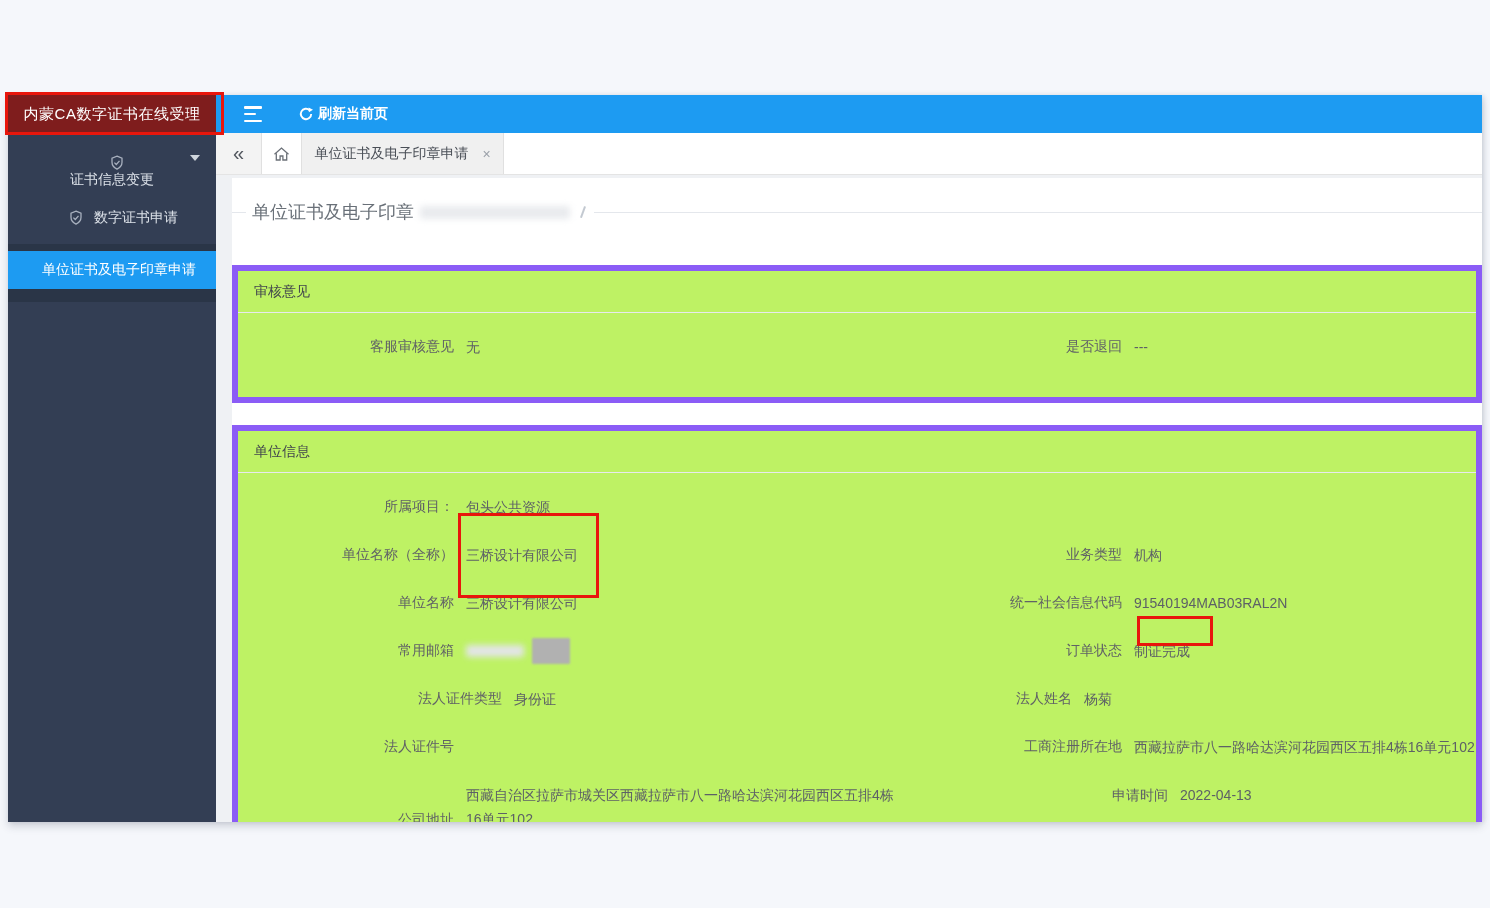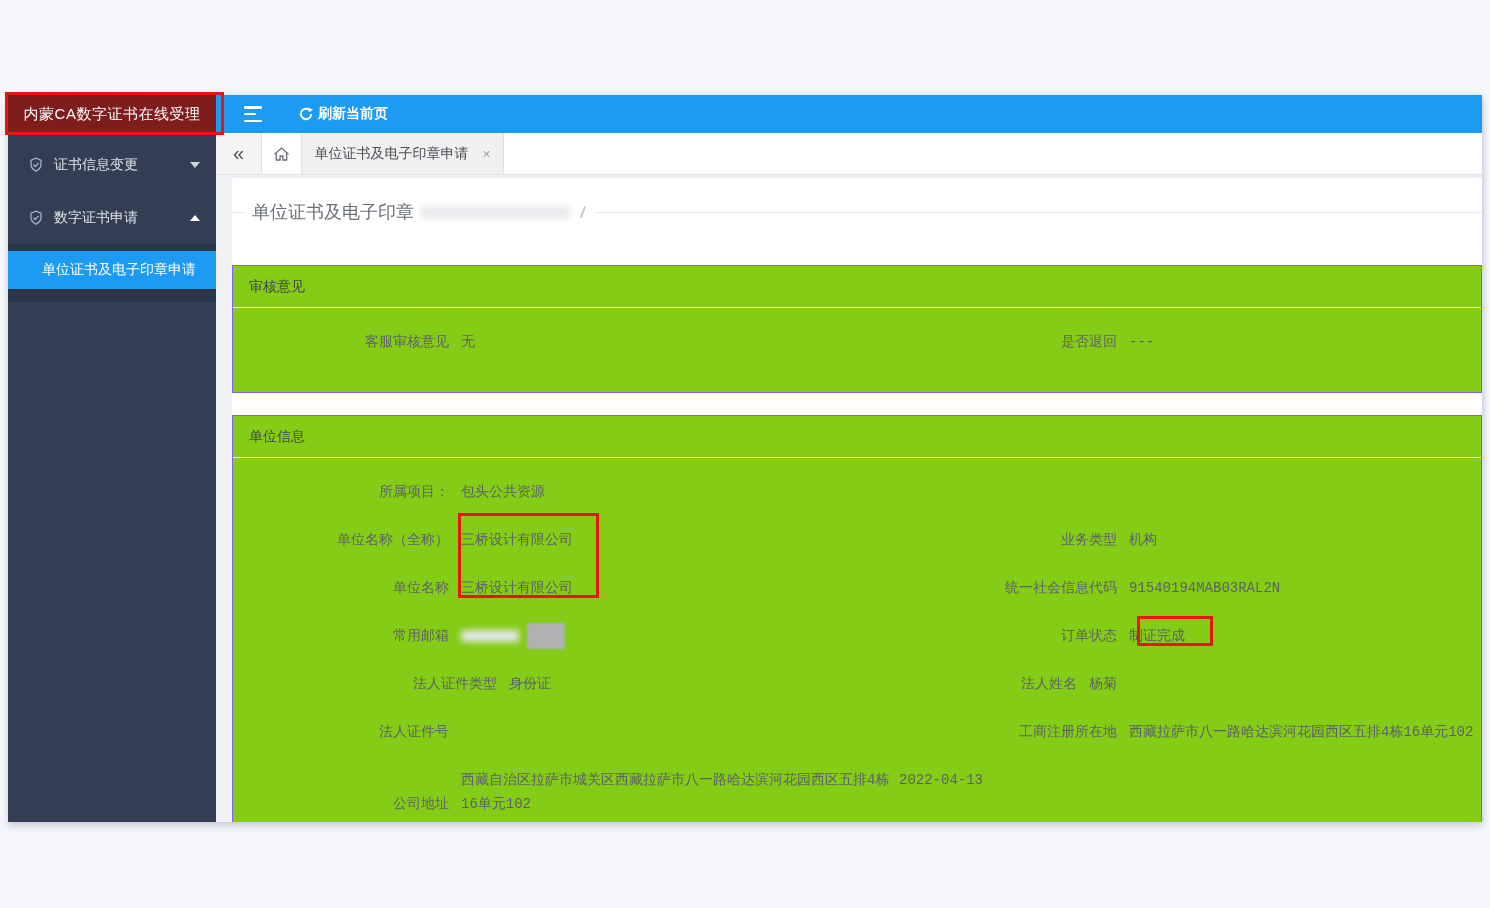--- a/index.html
+++ b/index.html
@@ -21,22 +21,22 @@
     position:absolute; left:0; top:0; width:208px; height:38px;
     background:#7f1d1d; color:#fff; font-size:15px;
     display:flex; align-items:center; justify-content:center;
     letter-spacing:.5px; cursor:default;
   }
   .menu-item {
     position:absolute; left:0; width:208px; height:52px;
     display:flex; align-items:center; color:#dce1e8; font-size:14px; cursor:pointer;
   }
   .menu-item .mi-icon { margin-left:20px; margin-right:10px; display:flex; }
-  .menu-item.item-1 { top:44px; }
-  .menu-item.item-2 { top:97px; }
+  .menu-item.item-1 { top:60px;flex-direction:column; }
+  .menu-item.item-2 { top:97px;margin-left:40px; }
   .caret { position:absolute; right:16px; width:0; height:0; border-left:5px solid transparent; border-right:5px solid transparent; }
   .caret.down { border-top:6px solid #cfd5dd; }
   .caret.up   { border-bottom:6px solid #ffffff; }
   .submenu { position:absolute; left:0; top:149px; width:208px; height:58px; background:#2a3547; }
   .submenu-item {
     position:absolute; left:0; top:7px; width:208px; height:38px;
     background:#1d9bf2; color:#ffffff; font-size:14px;
     display:flex; align-items:center; padding-left:34px; cursor:pointer;
   }
   
@@ -60,21 +60,21 @@
   
   .content { position:absolute; left:208px; top:80px; right:0; bottom:0; background:#eff1f4; overflow:hidden; }
   .card { position:absolute; left:16px; top:3px; right:0; bottom:0; background:#ffffff; overflow:hidden; }
   .page-heading { display:flex; align-items:center; padding-top:24px; height:44px;text-align:center; }
   .heading-dash { width:14px; height:1px; background:#e4e7ec; }
   .heading-title { margin-left:6px; font-size:18px; color:#697078; white-space:nowrap; }
   .heading-redaction { margin-left:6px; width:150px; height:13px; background:#e9ebee; filter:blur(3px); border-radius:2px; }
   .heading-mark { width:14px; height:10px; margin-left:6px; position:relative; }
   .heading-mark::after { content:""; position:absolute; left:6px; top:-1px; width:1.5px; height:12px; background:#c3c9d1; transform:rotate(20deg); filter:blur(.5px); }
   .heading-line { flex:1; height:1px; background:#e4e7ec; margin-left:4px; }
-  .section { border:1px solid #8b5cf6; background:#84cc16;font-family:Liberation Mono, monospace; }
+  .section { border:6px solid #8b5cf6; background:#bef264; }
   .section-review { margin-top:43px; }
   .section-unit { margin-top:22px; }
   .section-header { height:42px; border-bottom:1px solid #e8eaee; display:flex; align-items:center; padding-left:16px; font-size:14px; color:#42464d; }
   .section-body { padding:10px 0 26px 0; }
   .frow { display:flex; min-height:48px; align-items:center; }
   .fcell { display:flex; align-items:center; }
   .fcell-left { flex:0 0 620px; }
   .fcell-right { flex:1; }
   .flabel { font-size:14px; color:#606266; text-align:right; padding-right:12px; }
   .fcell-left  .flabel { width:228px; flex:0 0 228px; }
@@ -253,20 +253,21 @@
               <span class="fvalue">西藏拉萨市八一路哈达滨河花园西区五排4栋16单元102</span>
             </div>
           </div>
 
           <div class="frow frow-address">
             <div class="fcell fcell-left" style="align-items:flex-end;">
               <span class="flabel">公司地址</span>
               <span class="fvalue fvalue-address">西藏自治区拉萨市城关区西藏拉萨市八一路哈达滨河花园西区五排4栋16单元102</span>
             </div>
             <div class="fcell fcell-right" style="align-items:flex-start;">
+              <span class="flabel">申请时间</span>
               <span class="fvalue">2022-04-13</span>
             </div>
           </div>
 
         </div>
       </div>
 
     </div>
   </div>
 </div>

